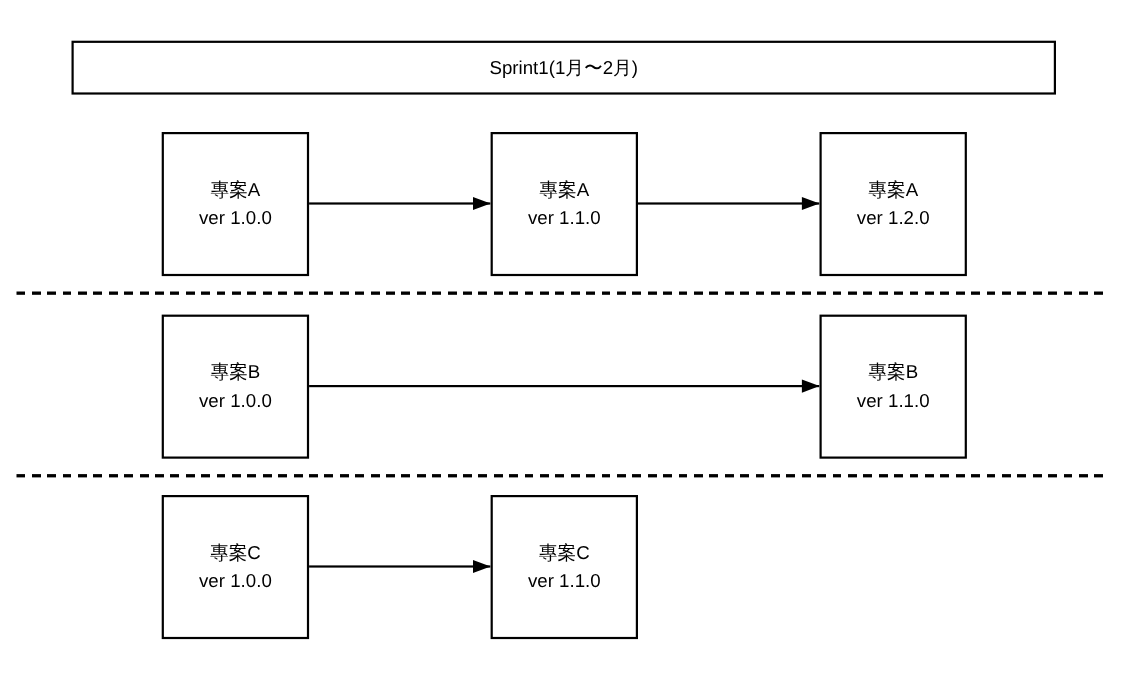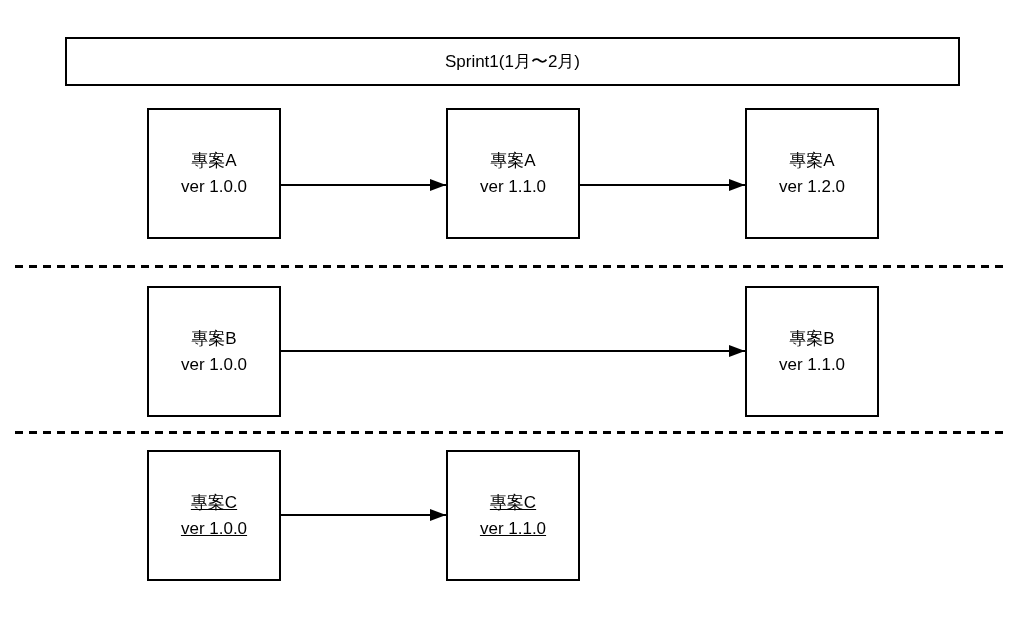--- a/index.html
+++ b/index.html
@@ -48,23 +48,23 @@
     flex-direction: column;
     align-items: center;
     justify-content: center;
     text-align: center;
     font-size: 17px;
     line-height: 26px;
   }
   .col1 { left: 147px; }
   .col2 { left: 446px; }
   .col3 { left: 745px; }
-  .rowA { top: 108px; }
+  .rowA { top: 120px; }
   .rowB { top: 286px; }
-  .rowC { top: 450px; text-decoration: underline; }
+  .rowC { top: 450px; }
 
   
   .arrow {
     position: absolute;
     height: 2px;
     background: #000000;
   }
   .arrow .head {
     position: absolute;
     right: 0;

